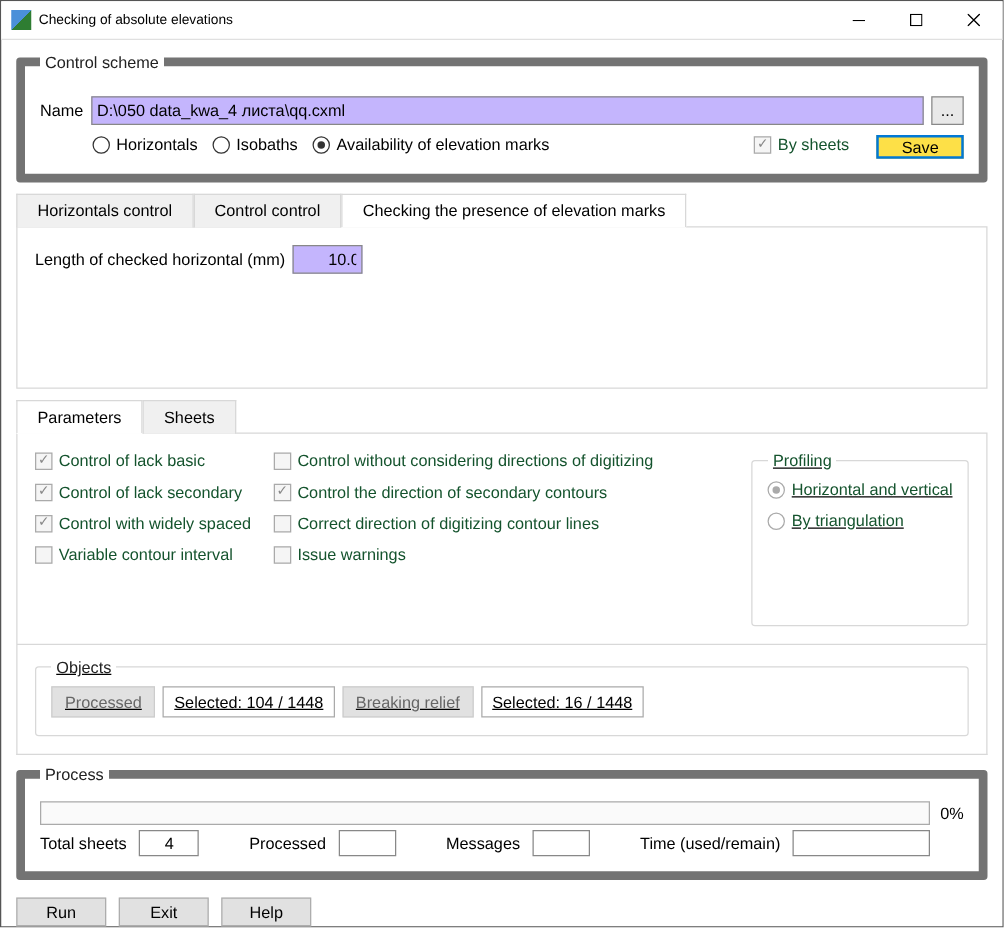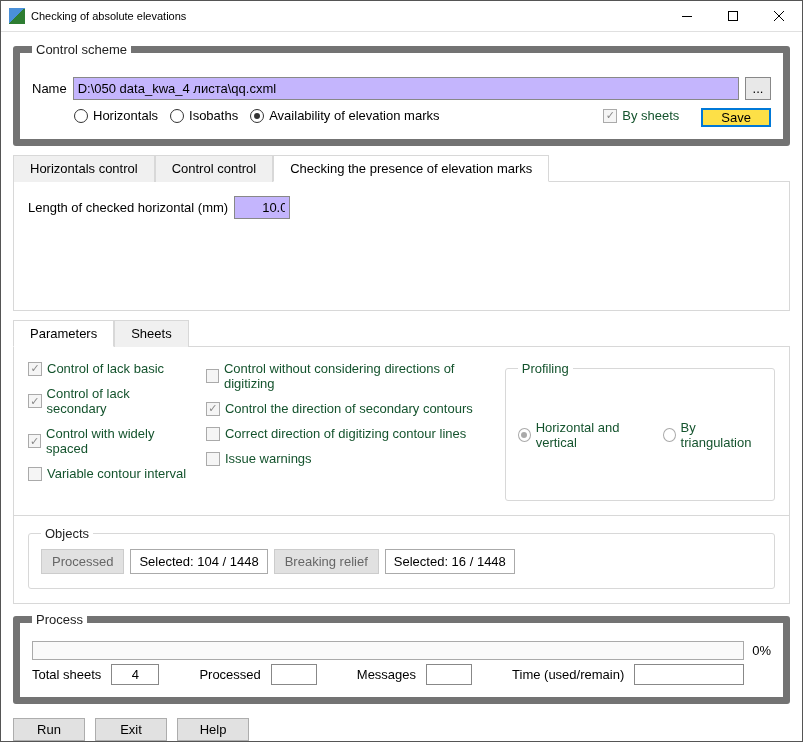--- a/index.html
+++ b/index.html
@@ -30,21 +30,21 @@
 .disabled-text { color: #14532d; }
 .save-btn { border: 2px solid #0078d7; background: #fde047; padding: 0 18px; cursor: pointer; margin-left: 10px; }
 .tabs { display: flex; position: relative; top: 1px; }
 .tab { padding: 5px 16px; border: 1px solid #d8d8d8; border-bottom: none; background: #f0f0f0; cursor: pointer; margin-right: 0; }
 .tab.active { background: #fff; border-bottom: 1px solid #fff; position: relative; z-index: 2; }
 .tab-panel { border: 1px solid #d8d8d8; padding: 14px; min-height: 130px; background: #fff; }
 .params-tabs { display: flex; position: relative; top: 1px; }
 .params-panel { border: 1px solid #d8d8d8; padding: 14px; background: #fff; display: flex; gap: 18px; }
 .check-col { display: flex; flex-direction: column; gap: 10px; }
 .profiling-box { margin-left: auto; }
-.small-fieldset { border: 1px solid #d8d8d8; border-radius: 3px; padding: 8px 12px 14px 12px; display: flex; flex-direction: row; gap: 10px; }
+.small-fieldset { border: 1px solid #d8d8d8; border-radius: 3px; padding: 8px 12px 14px 12px; display: flex; flex-direction: column; gap: 10px; text-decoration: underline; }
 .objects-row { display: flex; gap: 6px; align-items: center; }
 .gray-btn { background: #e1e1e1; border: 1px solid #ccc; padding: 4px 10px; color: #666; cursor: pointer; }
 .sel-box { border: 1px solid #aaa; padding: 4px 8px; }
 .progress-bar { border: 1px solid #aaa; height: 19px; flex: 1; background: #fafafa; }
 .bottom-row { display: flex; align-items: center; gap: 10px; margin-top: 4px; }
 .small-input { border: 1px solid #888; width: 48px; height: 21px; text-align: center; padding: 1px 3px; }
 .med-input { border: 1px solid #888; width: 46px; height: 21px; padding: 1px 3px; }
 .time-input { border: 1px solid #888; width: 110px; height: 21px; padding: 1px 3px; }
 .action-btns { display: flex; gap: 10px; margin-top: 6px; }
 .action-btn { width: 72px; height: 23px; background: #e1e1e1; border: 1px solid #adadad; cursor: pointer; display: flex; align-items: center; justify-content: center; }

